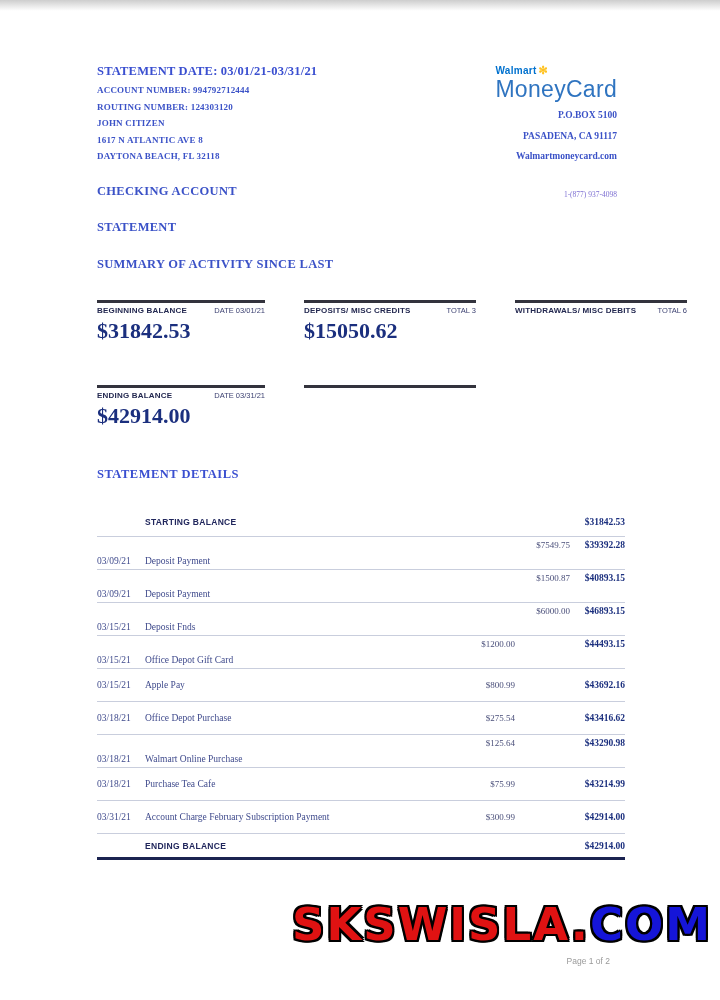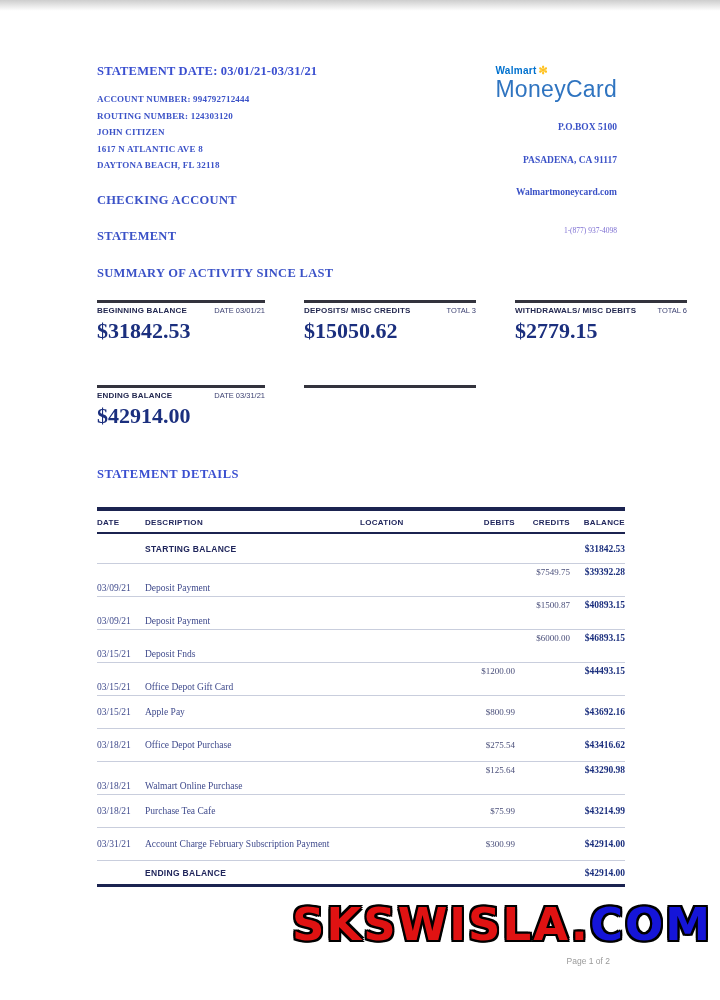--- a/index.html
+++ b/index.html
@@ -4,31 +4,31 @@
 <style>
   * { margin:0; padding:0; box-sizing:border-box; }
   html,body { width:720px; height:1000px; background:#ffffff; font-family:"Liberation Serif", serif; position:relative; overflow:hidden; }
 
   
   .scan-top { position:absolute; top:0; left:0; right:0; height:12px;
     background:linear-gradient(180deg, rgba(165,165,165,.55), rgba(255,255,255,0) 90%); }
 
   
   .header-left { position:absolute; left:97px; top:64px; color:#3b52c7; }
-  .h-title { font-size:12.5px; font-weight:bold; letter-spacing:.2px; margin-bottom:12px; color:#3a4fd0; }
+  .h-title { font-size:12.5px; font-weight:bold; letter-spacing:.2px; margin-bottom:3px; color:#3a4fd0; }
   .h-small { font-size:9px; font-weight:bold; line-height:16.5px; letter-spacing:.2px; }
   .h-big   { font-size:12.5px; font-weight:bold; line-height:19.5px; letter-spacing:.3px; margin-top:17px; }
 
   
   .logo-block { position:absolute; right:103px; top:64px; text-align:right; }
   .logo-inner { display:inline-block; text-align:left; }
   .walmart-row { font-family:"Liberation Sans", sans-serif; font-weight:bold; font-size:10px; color:#0071ce; letter-spacing:.3px; }
   .spark { color:#ffc220; font-size:11px; margin-left:2px; }
   .moneycard { font-family:"Liberation Sans", sans-serif; font-size:23px; color:#2f74c0; letter-spacing:.3px; margin-top:-1px; }
-  .addr { font-size:9.5px; font-weight:bold; color:#3b52c7; line-height:16.5px; margin-top:16px; }
+  .addr { font-size:9.5px; font-weight:bold; color:#3b52c7; line-height:16.5px; margin-top:4px; }
   .phone { font-size:7.5px; color:#7d6fd2; margin-top:25px; font-weight:normal; }
 
   
   .summary { position:absolute; left:97px; top:300px; width:528px;
     display:grid; grid-template-columns:168px 172px 172px; column-gap:8px; row-gap:22px;gap:39px; }
   .box { border-top:3px solid #33333d; padding-top:3px; height:46px; }
   .box-head { display:flex; justify-content:space-between; align-items:baseline; font-family:"Liberation Sans", sans-serif; }
   .box-label { font-size:8px; font-weight:bold; color:#232850; letter-spacing:.2px; }
   .box-meta { font-size:7.5px; color:#3a3f70; }
   .box-amount { font-size:22px; font-weight:bold; color:#1b2f7e; margin-top:3px; }
@@ -109,43 +109,34 @@
       <span class="box-label">DEPOSITS/ MISC CREDITS</span>
       <span class="box-meta">TOTAL 3</span>
     </div>
     <div class="box-amount">$15050.62</div>
   </div>
   <div class="box">
     <div class="box-head">
       <span class="box-label">WITHDRAWALS/ MISC DEBITS</span>
       <span class="box-meta">TOTAL 6</span>
     </div>
-    <div class="box-amount">$2779.15</div>
   </div>
   <div class="box">
     <div class="box-head">
       <span class="box-label">ENDING BALANCE</span>
       <span class="box-meta">DATE 03/31/21</span>
     </div>
     <div class="box-amount">$42914.00</div>
   </div>
   <div class="box-empty"></div>
 </div>
 
 <div class="details-title">STATEMENT DETAILS</div>
 
 <div class="table">
-  <div class="thead grid6">
-    <div class="th">DATE</div>
-    <div class="th">DESCRIPTION</div>
-    <div class="th loc">LOCATION</div>
-    <div class="th num">DEBITS</div>
-    <div class="th num">CREDITS</div>
-    <div class="th num">BALANCE</div>
-  </div>
 
   <div class="srow grid6">
     <div class="td"></div>
     <div class="row-label">STARTING BALANCE</div>
     <div class="td"></div>
       <div class="td"></div>
       <div class="td"></div>
     <div class="td bal">$31842.53</div>
   </div>
 

